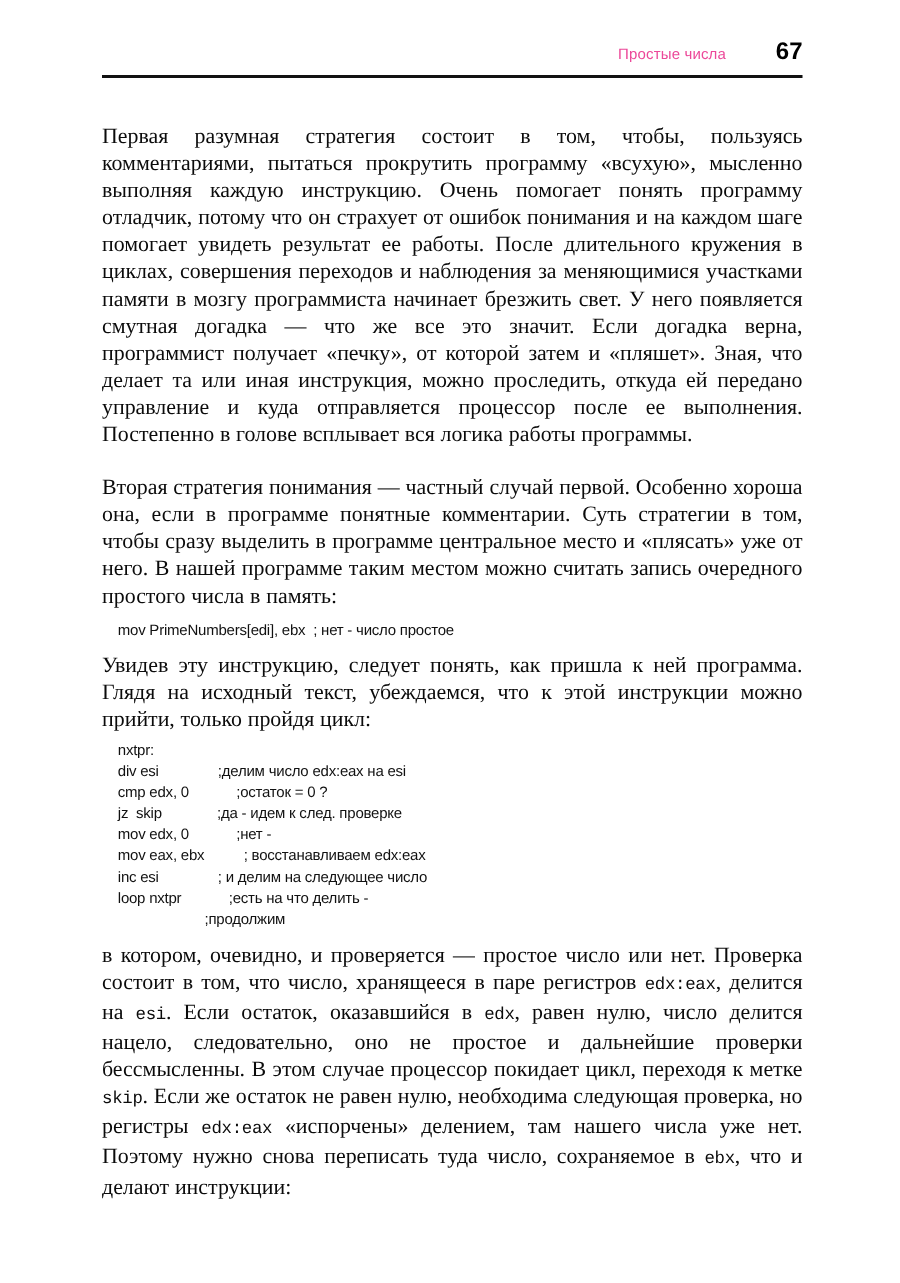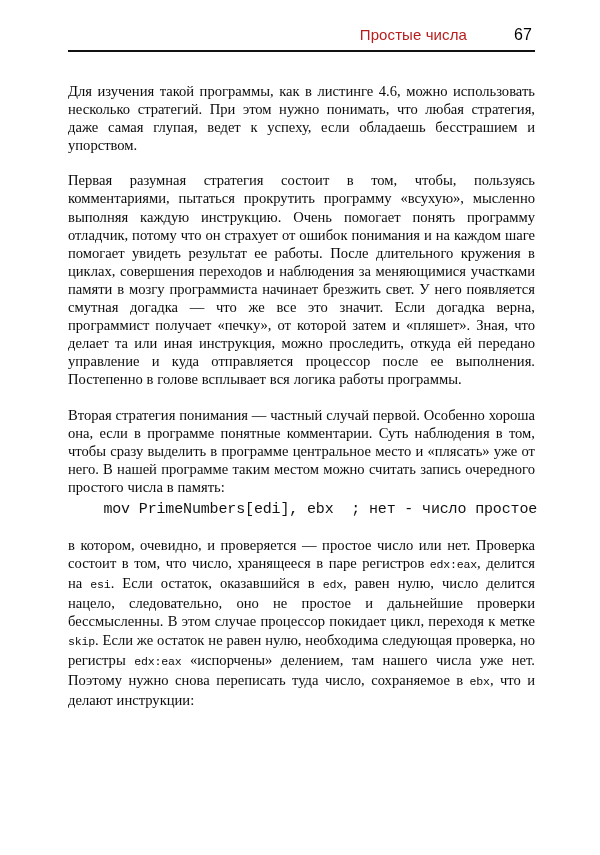--- a/index.html
+++ b/index.html
@@ -23,33 +23,33 @@
     position: absolute;
     left: 68px;
     top: 26px;
     width: 467px;
     display: flex;
     align-items: baseline;
     justify-content: flex-end;
   }
   .running-head .chapter-title {
     font-family: "Liberation Sans", "DejaVu Sans", sans-serif;
-    font-size: 15px;
+    font-size: 10px;
     letter-spacing: 0.1px;
-    color: #b91c1c;
+    color: #ec4899;
     white-space: nowrap;
   }
   .running-head .folio {
     font-family: "Liberation Sans", "DejaVu Sans", sans-serif;
     font-size: 16px;
-    font-weight: normal;
+    font-weight: bold;
     color: #000000;
-    margin-left: 44px;
+    margin-left: 27px;
     min-width: 24px;
-    text-align: center;
+    text-align: right;
   }
   .head-rule {
     position: absolute;
     left: 68px;
     top: 50px;
     width: 467px;
     height: 2px;
     background: #111111;
   }
 
@@ -76,22 +76,22 @@
   .inline-code {
     font-family: Liberation Mono, monospace;
     font-size: 11.6px;
     letter-spacing: -0.2px;
   }
 
   
   pre.code-block {
     margin: 0;
     padding: 0;
-    font-family: Liberation Mono, monospace;
-    font-size: 15px;
+    font-family: Liberation Sans, sans-serif;
+    font-size: 10px;
     line-height: 14.1px;
     color: #111111;
     white-space: pre;
     letter-spacing: -0.15px;
   }
 
   .spacer-sm { height: 7px; }
   .spacer-xs { height: 5px; }
 </style>
 </head>
@@ -100,30 +100,39 @@
 <div class="page">
 
   <div class="running-head">
     <span class="chapter-title">Простые числа</span>
     <span class="folio">67</span>
   </div>
   <div class="head-rule"></div>
 
   <div class="column">
 
-    <p class="body">Для изучения такой программы, как в листинге 4.6, можно использовать не­сколько стратегий. При этом нужно понимать, что любая стратегия, даже самая глупая, ведет к успеху, если обладаешь бесстрашием и упорством.</p>
 
     <p class="body">Первая разумная стратегия состоит в том, чтобы, пользуясь комментариями, пытаться прокрутить программу «всухую», мысленно выполняя каждую инст­рукцию. Очень помогает понять программу отладчик, потому что он страхует от ошибок понимания и на каждом шаге помогает увидеть результат ее работы. После длительного кружения в циклах, совершения переходов и наблюдения за меняющимися участками памяти в мозгу программиста начинает брезжить свет. У него появляется смутная догадка — что же все это значит. Если догадка верна, программист получает «печку», от которой затем и «пляшет». Зная, что делает та или иная инструкция, можно проследить, откуда ей передано управление и куда отправляется процессор после ее выполнения. Постепенно в голове всплывает вся логика работы программы.</p>
 
-    <p class="body">Вторая стратегия понимания — частный случай первой. Особенно хороша она, если в программе понятные комментарии. Суть наблюдения в том, чтобы сразу выделить в программе центральное место и «плясать» уже от него. В нашей программе таким местом можно считать запись очередного простого числа в па­мять:</p>
+    <p class="body">Вторая стратегия понимания — частный случай первой. Особенно хороша она, если в программе понятные комментарии. Суть стратегии в том, чтобы сразу выделить в программе центральное место и «плясать» уже от него. В нашей программе таким местом можно считать запись очередного простого числа в па­мять:</p>
 
     <div class="spacer-sm"></div>
     <pre class="code-block">    mov PrimeNumbers[edi], ebx  ; нет - число простое</pre>
     <div class="spacer-sm"></div>
 
+    <p class="body">Увидев эту инструкцию, следует понять, как пришла к ней программа. Глядя на исходный текст, убеждаемся, что к этой инструкции можно прийти, только пройдя цикл:</p>
 
     <div class="spacer-xs"></div>
+    <pre class="code-block">    nxtpr:
+    div esi               ;делим число edx:eax на esi
+    cmp edx, 0            ;остаток = 0 ?
+    jz  skip              ;да - идем к след. проверке
+    mov edx, 0            ;нет -
+    mov eax, ebx          ; восстанавливаем edx:eax
+    inc esi               ; и делим на следующее число
+    loop nxtpr            ;есть на что делить -
+                          ;продолжим</pre>
     <div class="spacer-sm"></div>
 
     <p class="body"><span>в котором, очевидно, и проверяется — простое число или нет. Проверка состоит в том, что число, хранящееся в паре регистров </span><span class="inline-code">edx:eax</span><span>, делится на </span><span class="inline-code">esi</span><span>. Если ос­таток, оказавшийся в </span><span class="inline-code">edx</span><span>, равен нулю, число делится нацело, следовательно, оно не простое и дальнейшие проверки бессмысленны. В этом случае процессор по­кидает цикл, переходя к метке </span><span class="inline-code">skip</span><span>. Если же остаток не равен нулю, необходима следующая проверка, но регистры </span><span class="inline-code">edx:eax</span><span> «испорчены» делением, там нашего числа уже нет. Поэтому нужно снова переписать туда число, сохраняемое в </span><span class="inline-code">ebx</span><span>, что и делают инструкции:</span></p>
 
   </div>
 </div>
 
 </body></html>

